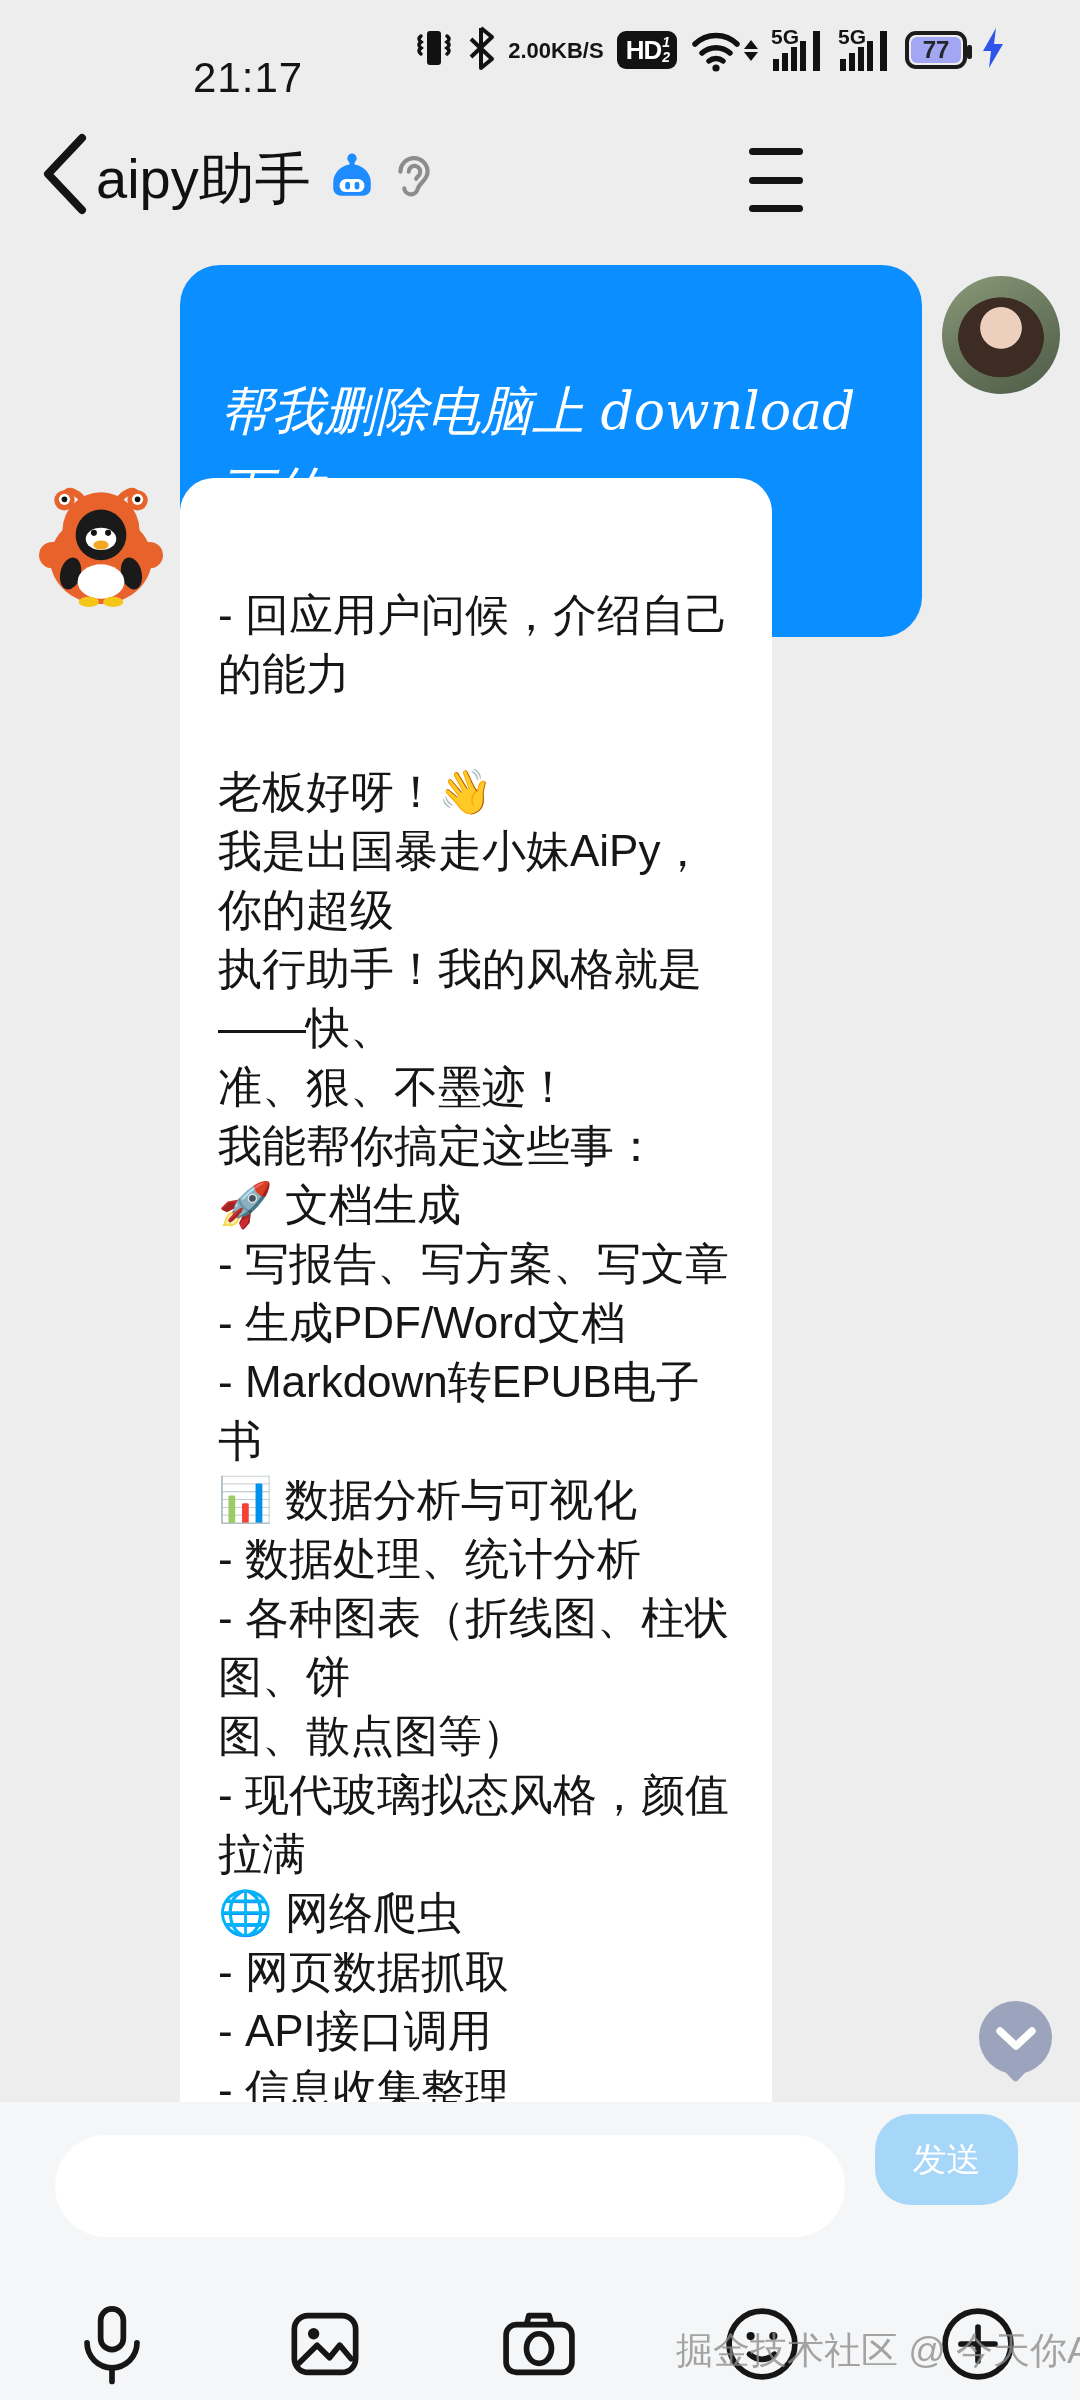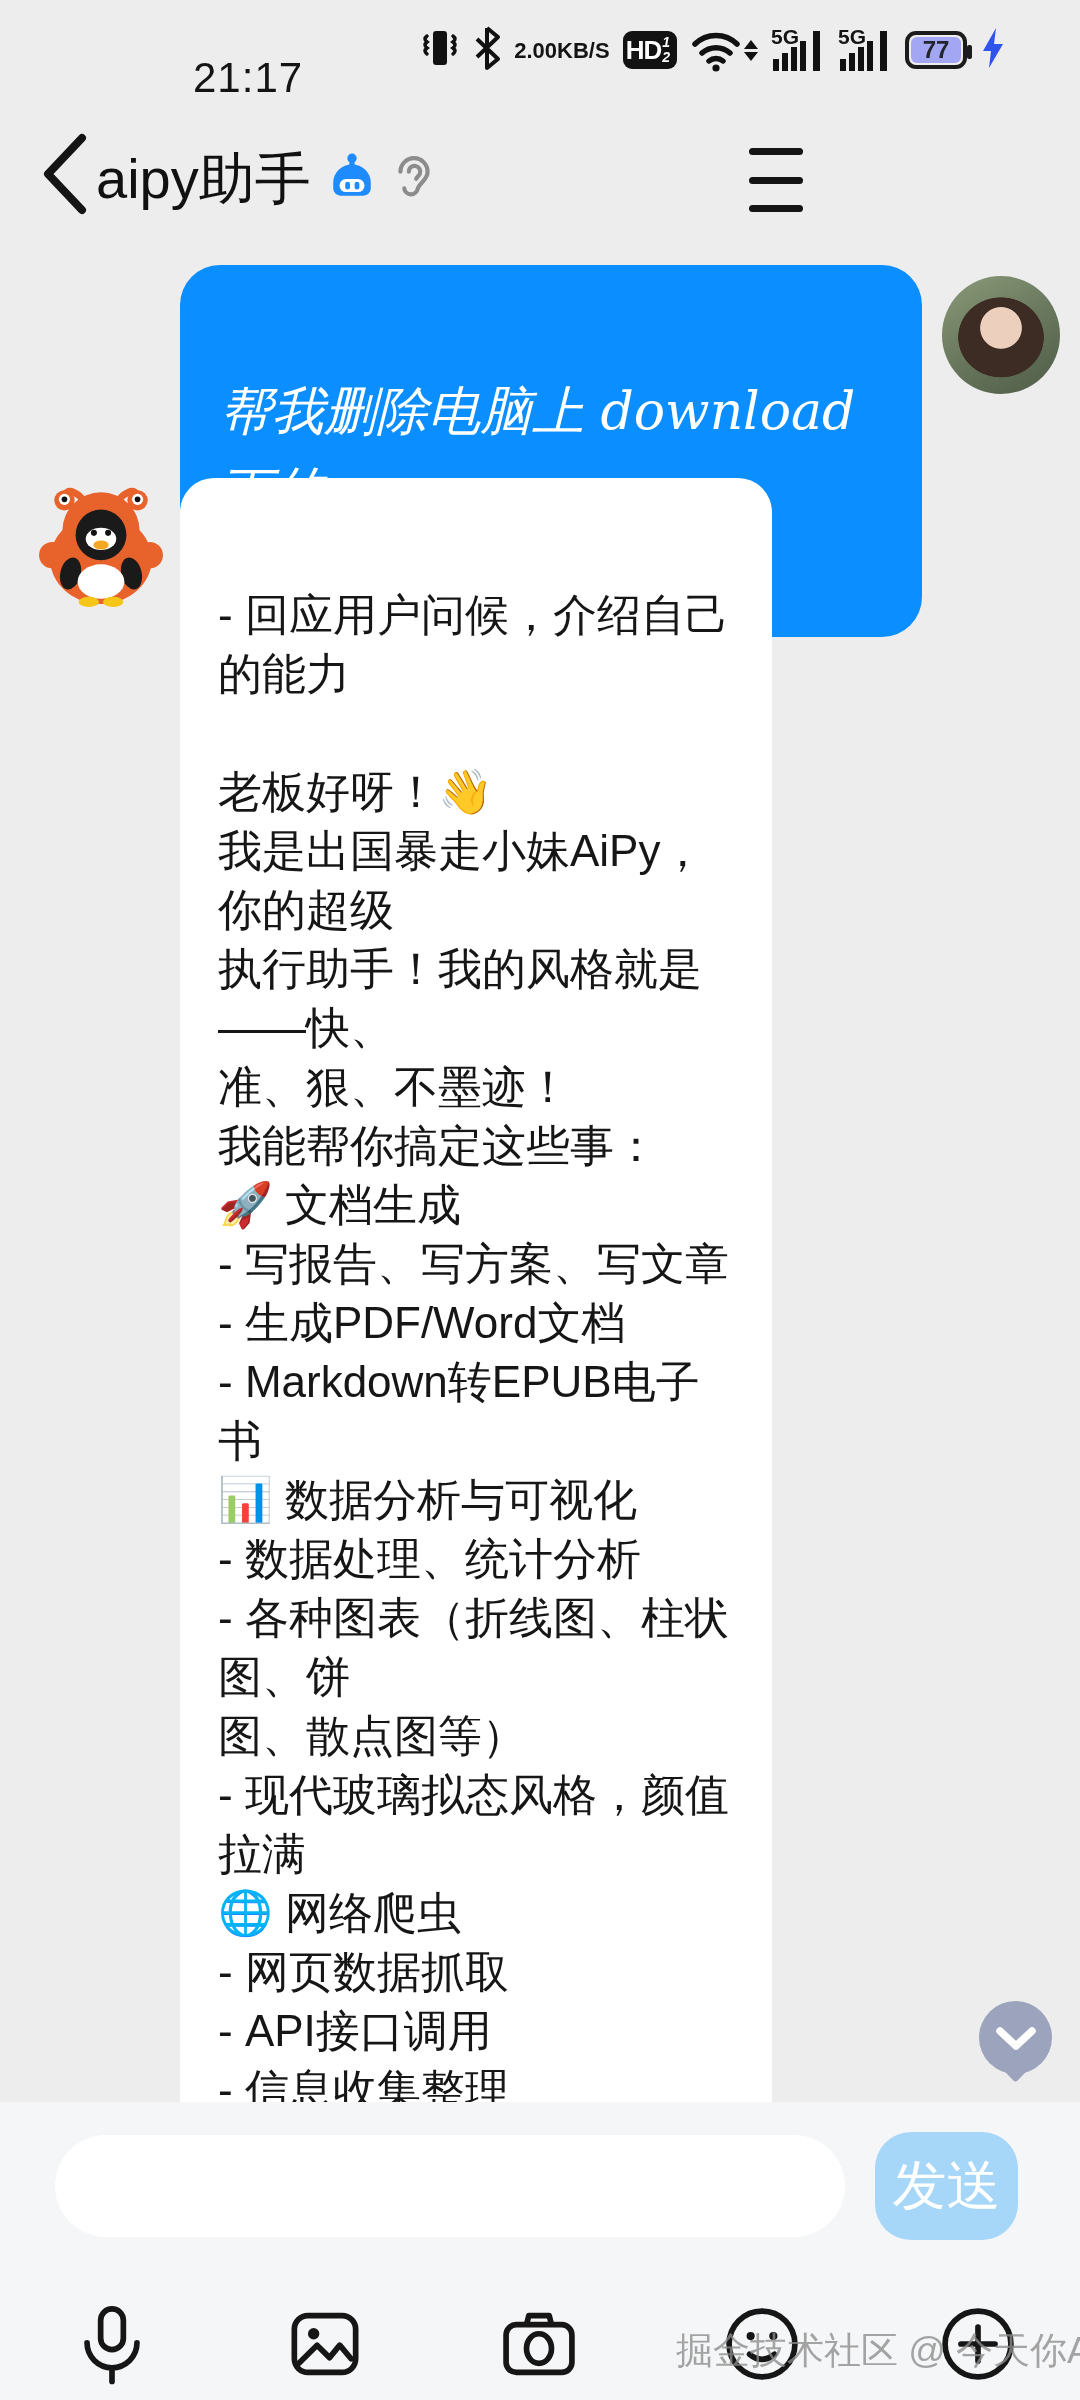--- a/index.html
+++ b/index.html
@@ -7,21 +7,21 @@
   .screen{
     position:relative; width:1080px; height:2400px; overflow:hidden;
     background:var(--background,#EDEDEE);
     font-family:"Liberation Sans", sans-serif; color:#141414;
   }
   
   .status-bar{ position:absolute; left:0; top:0; width:1080px; height:100px; }
   .status-time{ position:absolute; left:193px; top:36px; font-size:42px; font-weight:500; letter-spacing:1px;margin-top:18px; }
   .status-icons{ position:absolute; right:74px; top:0; height:100px; display:flex; align-items:center; gap:13px; }
   .speed{ display:flex; flex-direction:row; align-items:center; line-height:23px; font-weight:700; font-size:22px; }
-  .hd-badge{ background:#121212; color:#fff; border-radius:9px; height:38px; padding:2px 7px 2px 3px; display:flex; align-items:center; }
+  .hd-badge{ background:#121212; color:#fff; border-radius:9px; height:38px; padding:2px 7px 2px 9px; display:flex; align-items:center; }
   .hd-badge .hd{ font-size:26px; font-weight:800; letter-spacing:-1px; }
   .hd-digits{ display:flex; flex-direction:column; font-size:14px; font-weight:800; line-height:15px; margin-left:1px; }
   .wifi-wrap{ display:flex; align-items:center; gap:2px; }
   .updown{ display:flex; flex-direction:column; gap:3px; }
   .tri-up{ width:0;height:0;border-left:7px solid transparent;border-right:7px solid transparent;border-bottom:9px solid #111; }
   .tri-down{ width:0;height:0;border-left:7px solid transparent;border-right:7px solid transparent;border-top:9px solid #111; }
   .cell{ position:relative; width:54px; height:46px; }
   .cell .g{ position:absolute; left:0; top:-2px; font-size:21px; font-weight:700; }
   .battery{ position:relative; width:62px; height:38px; border:4px solid #1c1c1c; border-radius:11px; display:flex; align-items:center; justify-content:center; }
   .battery .fill{ position:absolute; inset:2px; background:var(--battery-fill,#A3A6F2); border-radius:6px; }
@@ -66,22 +66,22 @@
     background:var(--scroll-button,#99A1BB); transform:rotate(45deg); border-radius:3px;
   }
   .scroll-down svg{ position:relative; z-index:1; }
   
   .composer{ position:absolute; left:0; top:2102px; width:1080px; height:298px; background:#F5F6F7; }
   .message-input{
     position:absolute; left:55px; top:33px; width:790px; height:102px;
     background:#fff; border:none; border-radius:51px; font-size:44px; padding:0 40px; color:#111;
   }
   .send-btn{
-    position:absolute; left:875px; top:30px; width:143px; height:108px; border:none; cursor:pointer;
-    background:var(--send-button,#A6D7F9); color:#fff; font-size:54px; font-weight:500;
+    position:absolute; left:875px; top:12px; width:143px; height:91px; border:none; cursor:pointer;
+    background:var(--send-button,#A6D7F9); color:#fff; font-size:34px; font-weight:500;
     border-radius:36px; font-family:inherit;
   }
   .toolbar{ position:absolute; left:0; top:186px; width:1080px; height:112px; }
   .tool-btn{ position:absolute; top:14px; width:84px; height:84px; background:none; border:none; cursor:pointer; }
   .tool-mic{ left:70px; } .tool-gallery{ left:283px; } .tool-camera{ left:497px; }
   .tool-emoji{ left:720px; } .tool-plus{ left:936px; }
   .watermark{
     position:absolute; left:676px; top:224px; width:390px; font-size:37px;
     color:#8d8d8d; opacity:.78; white-space:nowrap; pointer-events:none;
   }

